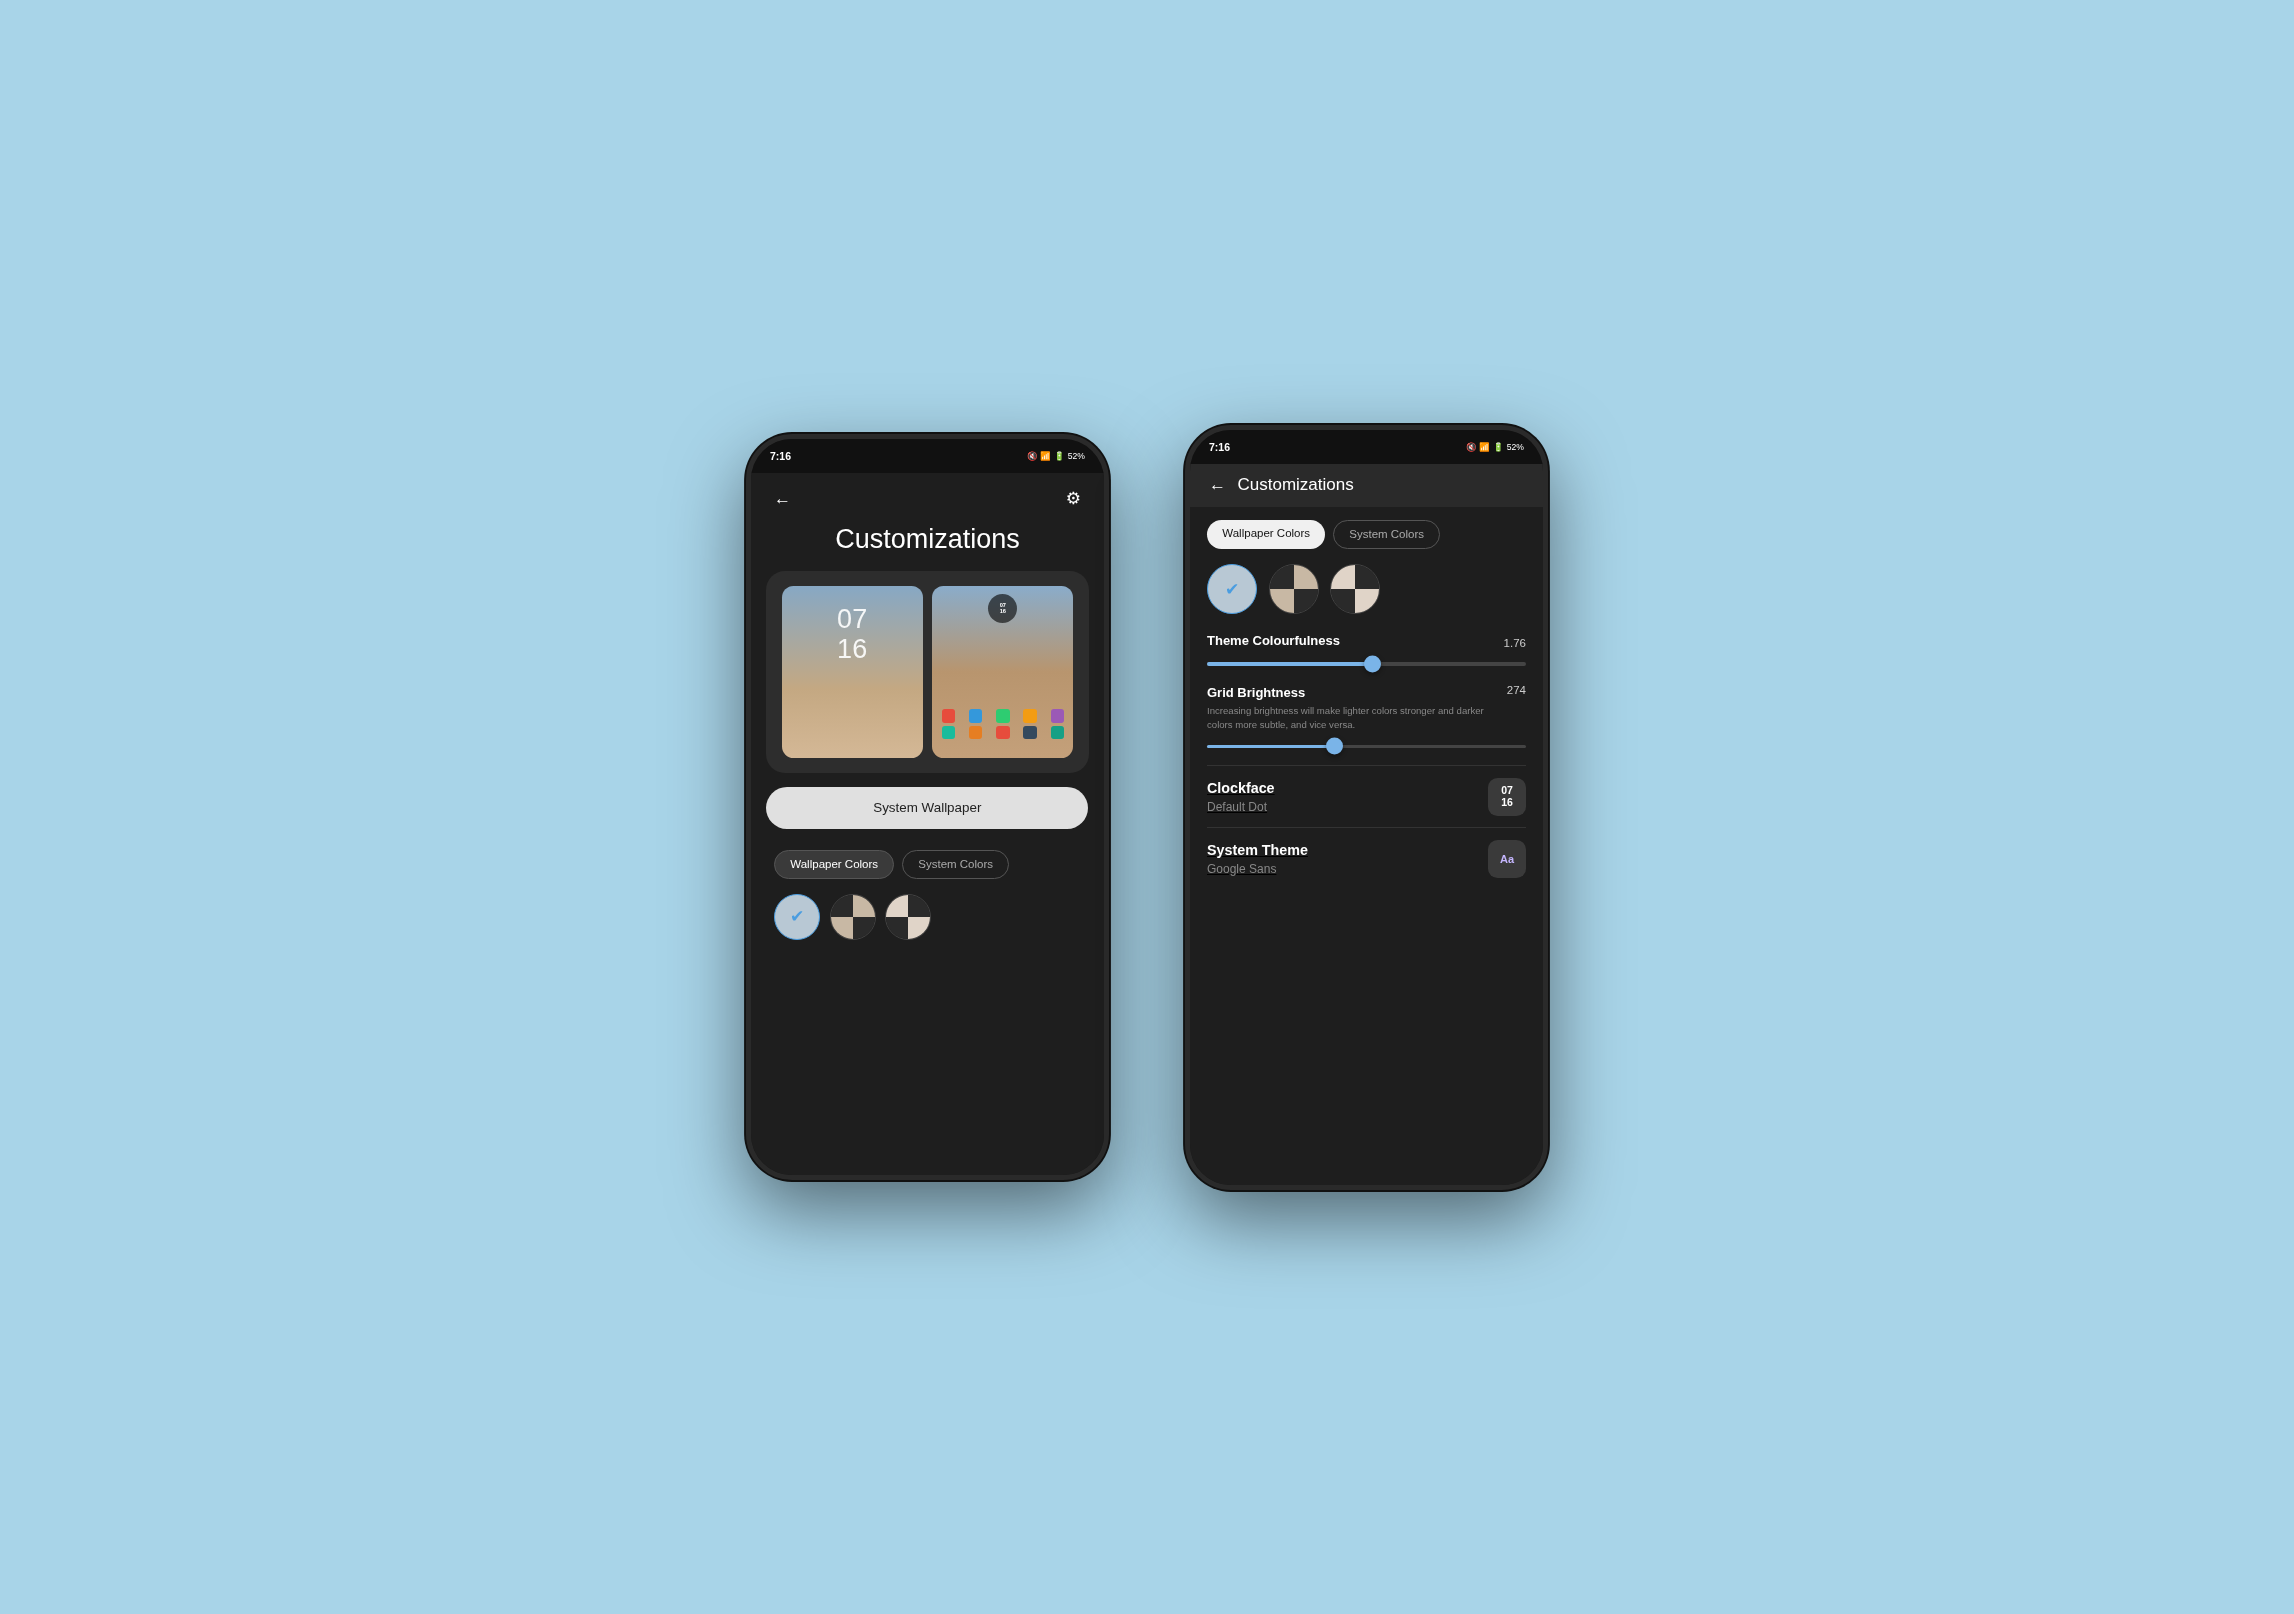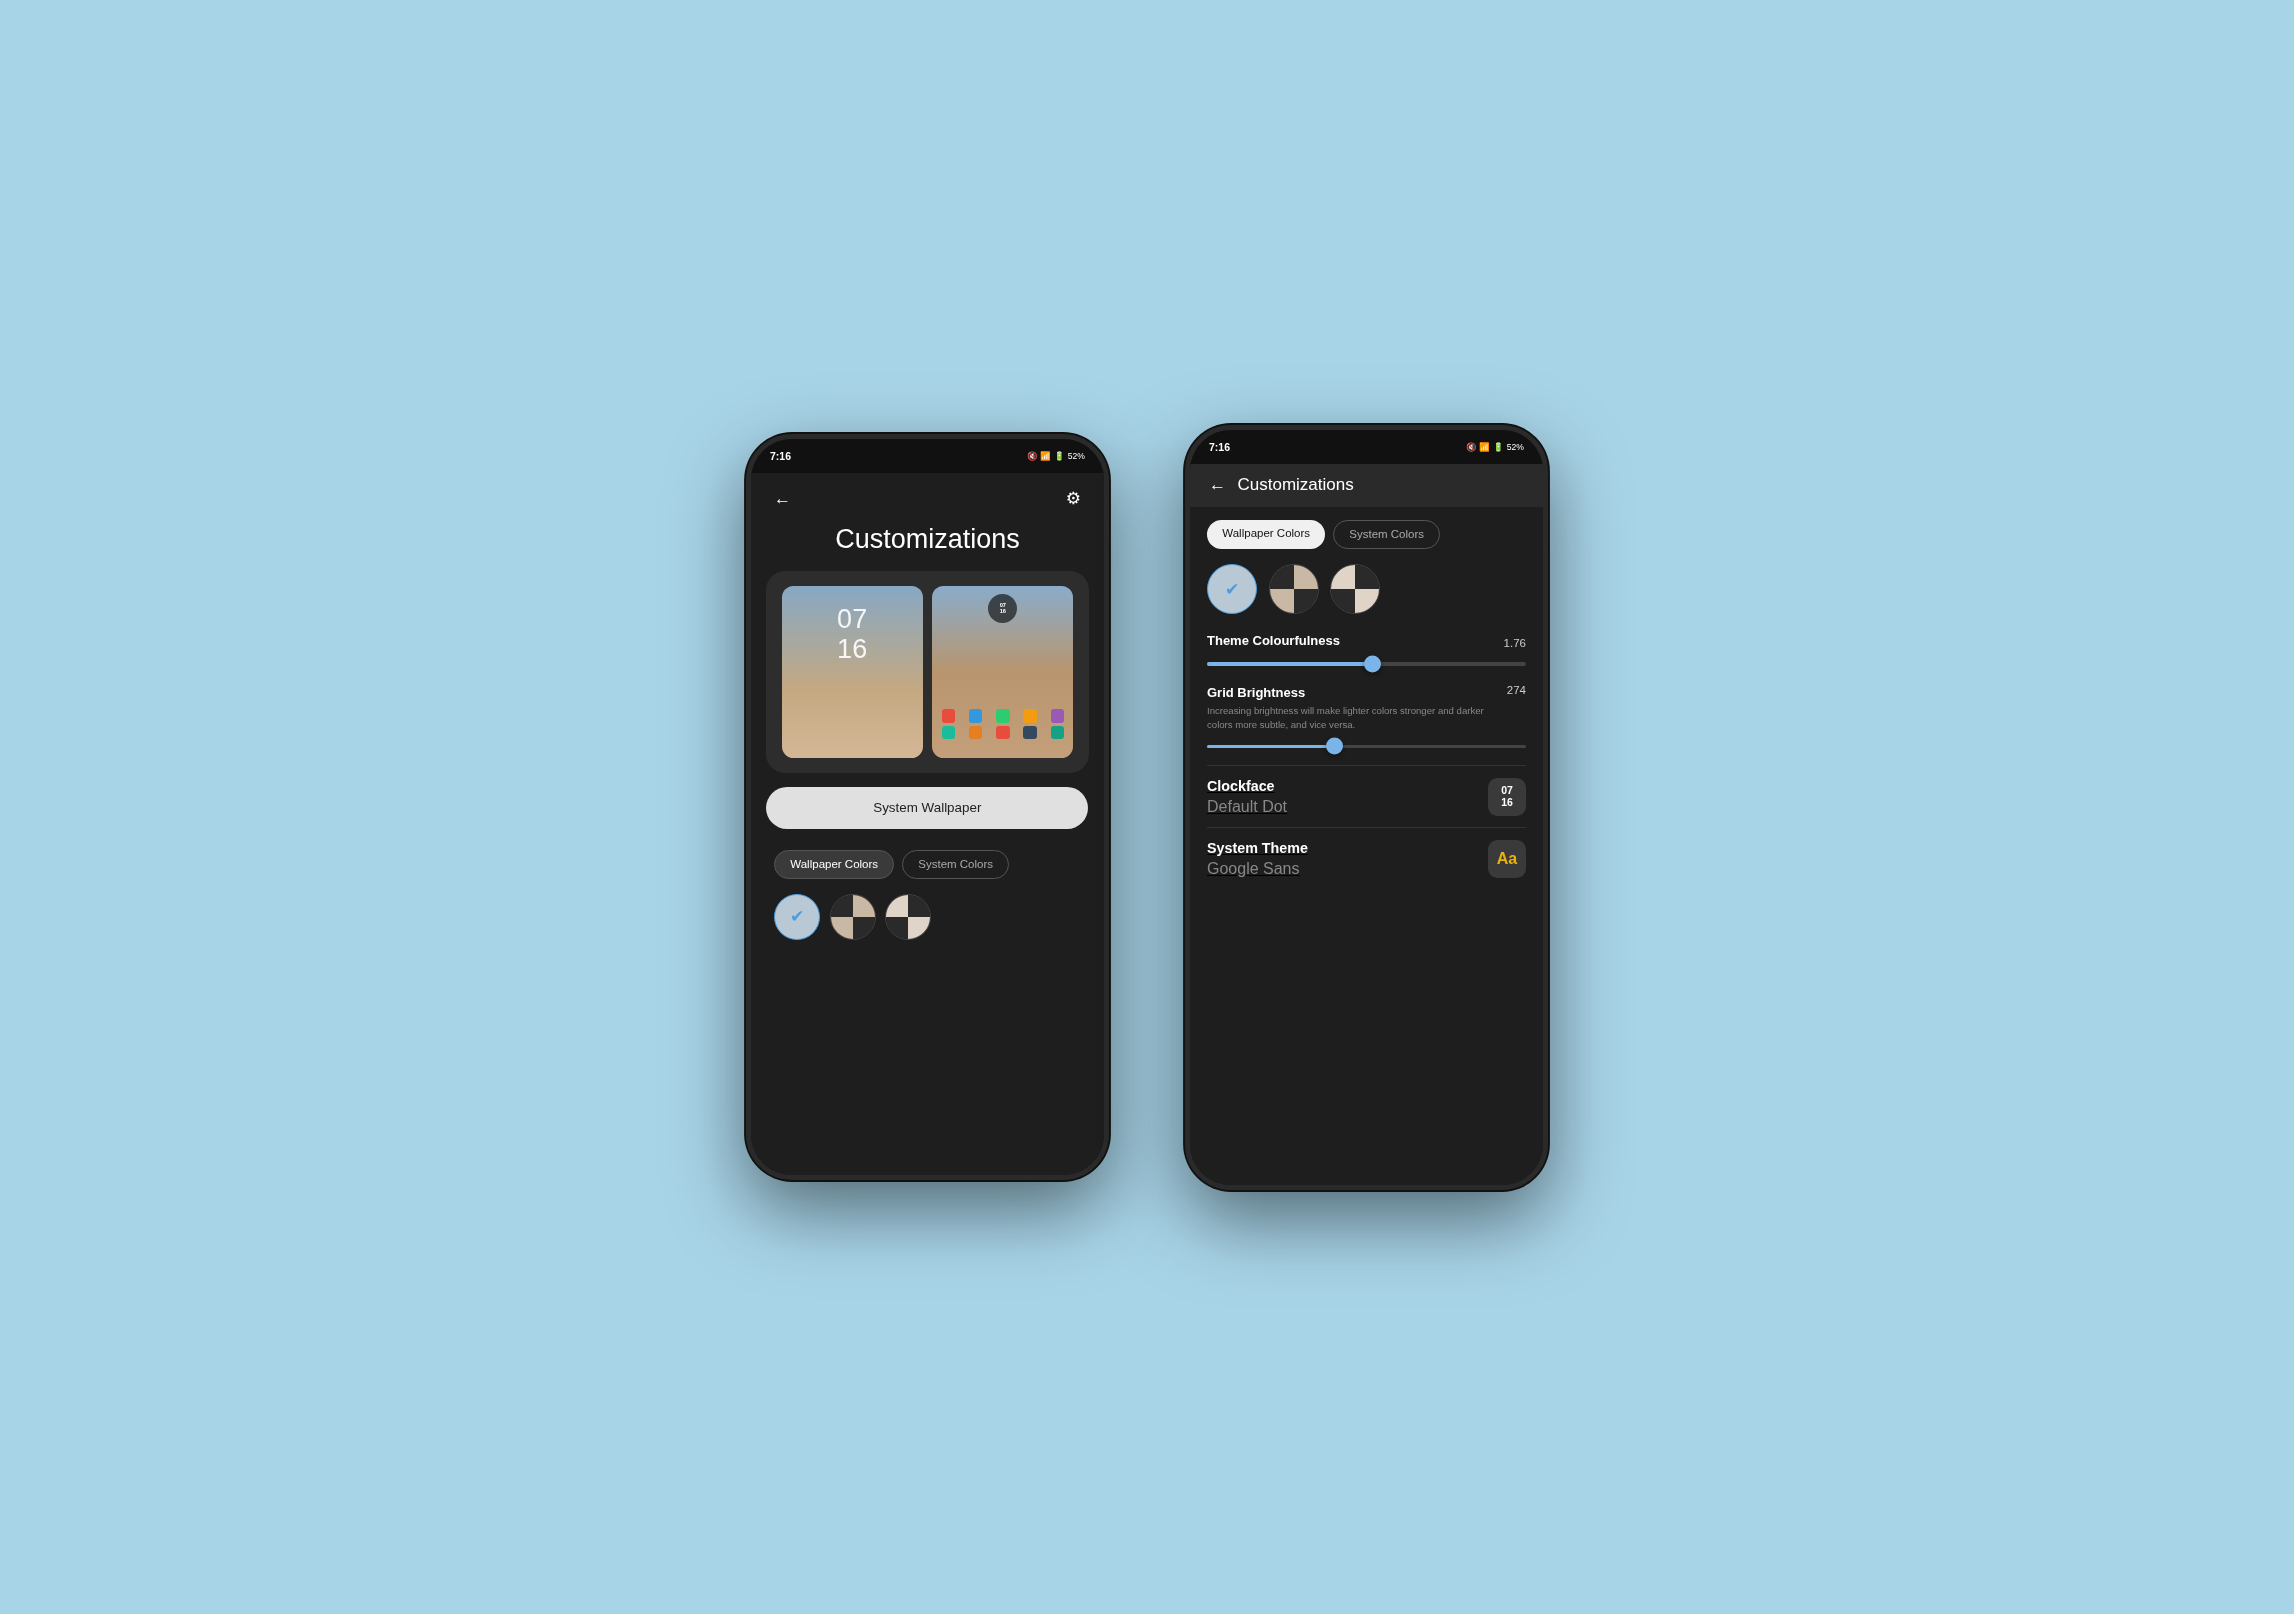--- a/index.html
+++ b/index.html
@@ -292,21 +292,21 @@
     .section-row {
       display: flex;
       justify-content: space-between;
       align-items: center;
       padding: 11.5px 0;
       border-top: 1px solid #333;
     }
     .section-row-text { flex: 1; text-decoration: underline; }
     .section-row-sub {
       color: #888;
-      font-size: 16px;
+      font-size: 12px;
       margin-top: 1.9px;
     }
     .section-row-icon {
       width: 38px;
       height: 38px;
       background: #3a3a3a;
       border-radius: 9.6px;
       display: flex;
       align-items: center;
       justify-content: center;
@@ -497,19 +497,19 @@
         </div>
       </div>
 
 
       <div class="section-row">
         <div class="section-row-text">
           <div class="section-label" style="font-size:14.3px;">System Theme</div>
           <div class="section-row-sub">Google Sans</div>
         </div>
         <div class="section-row-icon">
-          <span style="font-size:16px;color:#eab308;">Aa</span>
+          <span style="font-size:11px;color:#c4b5fd;">Aa</span>
         </div>
       </div>
     </div>
   </div>
 </div>
 
 
 </body></html>

